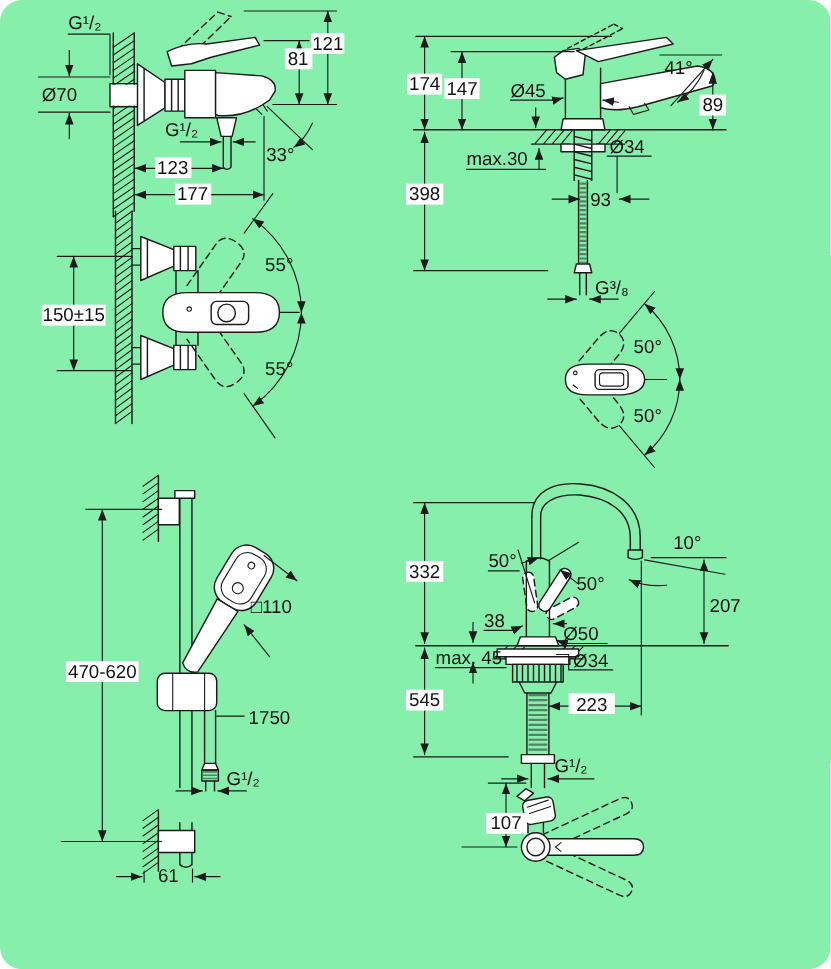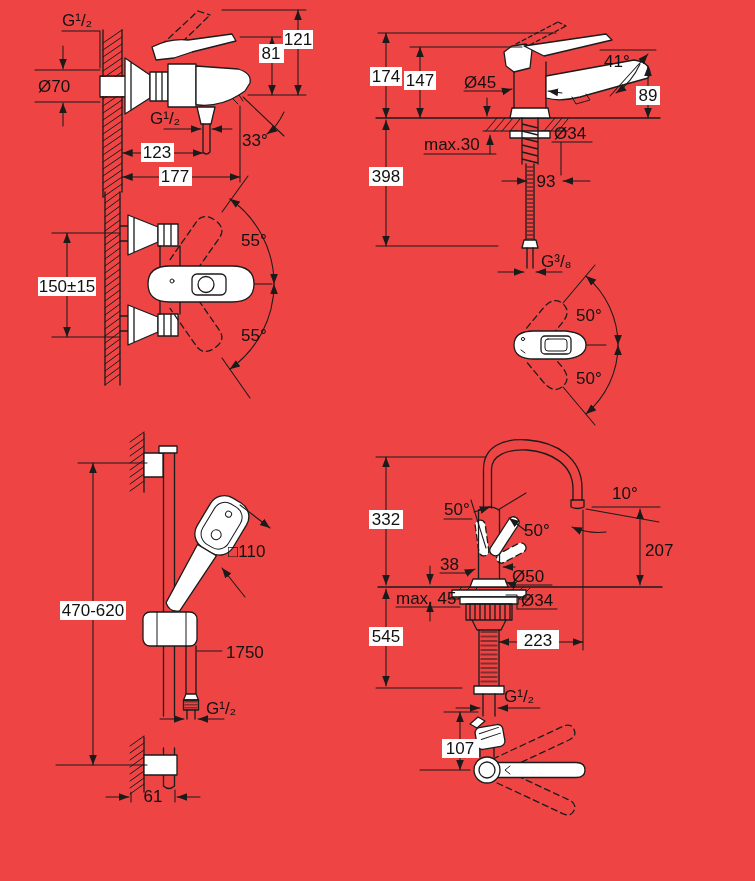--- a/index.html
+++ b/index.html
@@ -1,17 +1,17 @@
 <!DOCTYPE html>
 <html><head>
 <meta charset="utf-8">
 <style>
   html,body{margin:0;padding:0;background:#ffffff;}
-  .sheet{position:relative;width:755px;height:881px;background:#ef4444;overflow:hidden;
-         font-family:"Liberation Sans","DejaVu Sans",sans-serif;}
+  .sheet{position:relative;width:755px;height:881px;background:#86efac;overflow:hidden;
+         font-family:"Liberation Sans","DejaVu Sans",sans-serif;border-radius:20px;}
   svg{position:absolute;left:0;top:0;}
   .ln{fill:none;stroke:#1b1b1b;stroke-width:1.3;stroke-linecap:round;stroke-linejoin:round;}
   .thin{stroke-width:1;}
   .dim{stroke-width:1.05;}
   .dash{stroke-dasharray:6 4;}
   .dash2{stroke-dasharray:4 3;}
   .w{fill:#ffffff;}
   .mask{fill:#ffffff;stroke:none;}
   .tex{stroke:#1b1b1b;opacity:.5;}
   text.lbl{font-size:17px;fill:#111111;stroke:none;}

